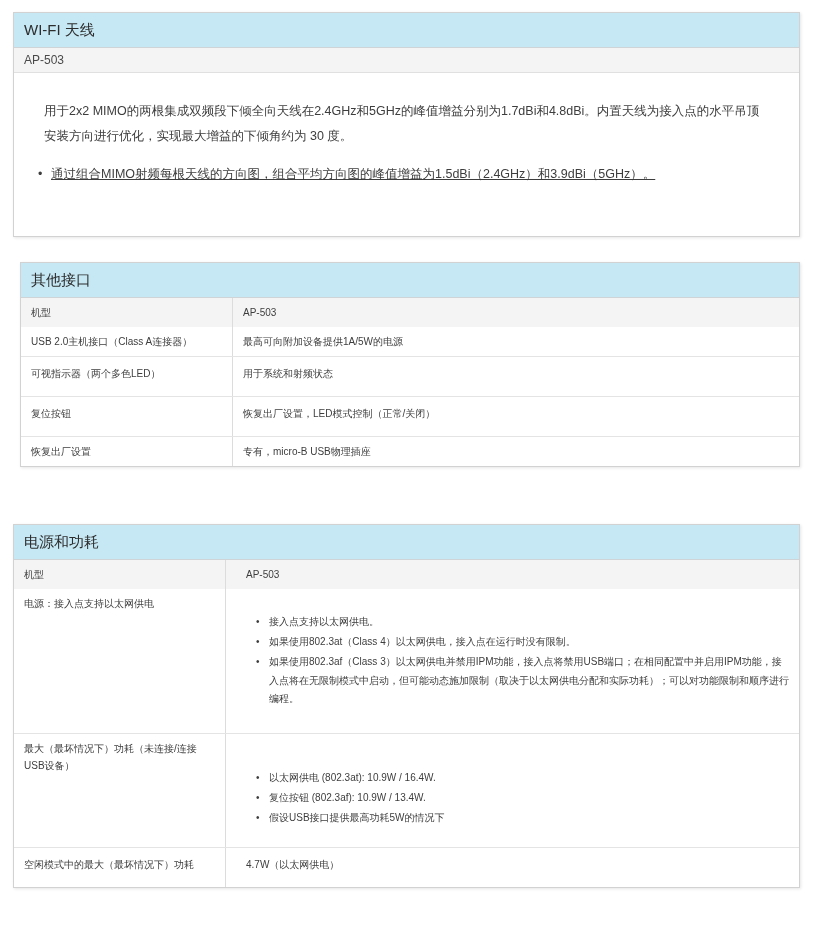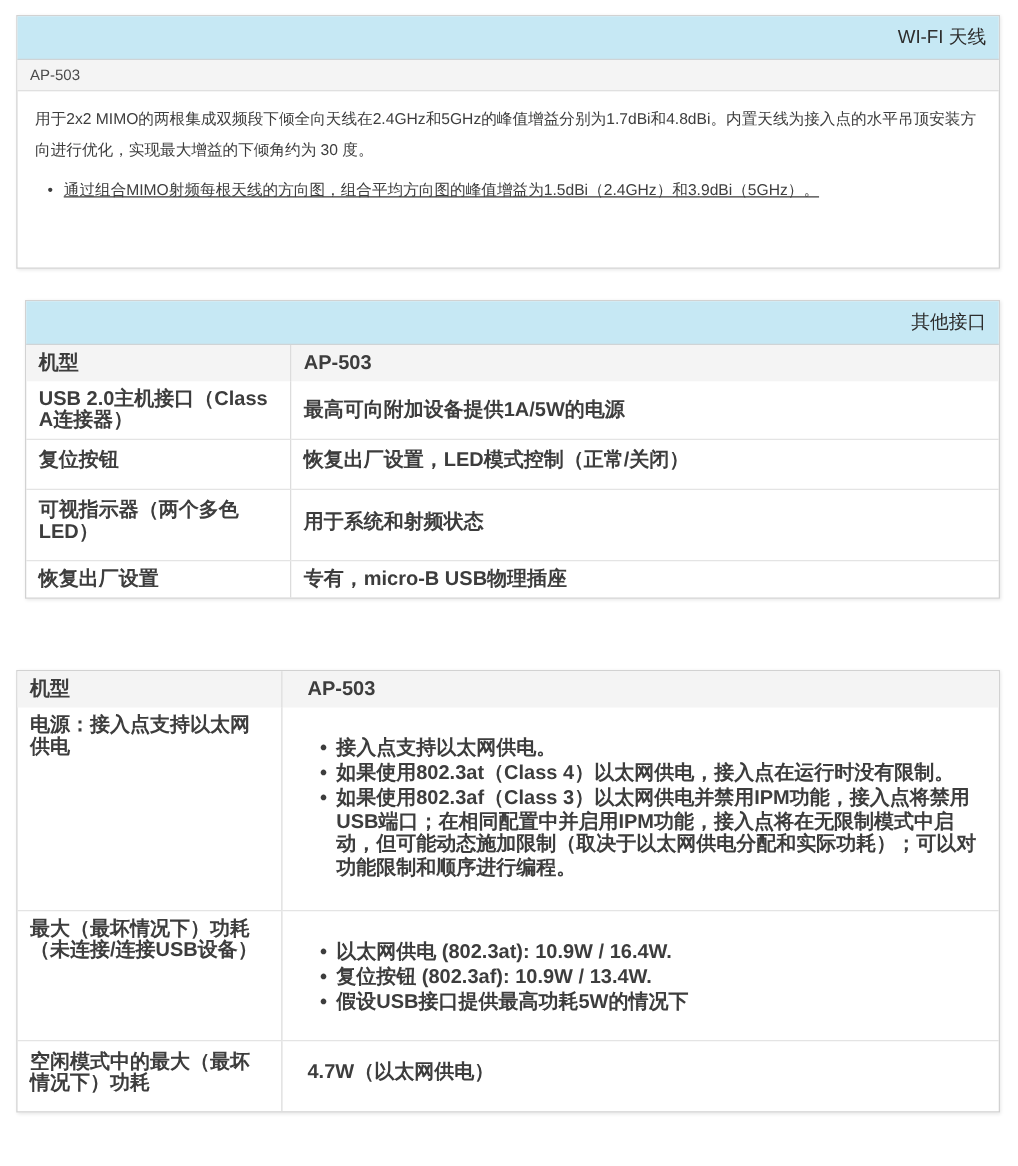--- a/index.html
+++ b/index.html
@@ -21,45 +21,43 @@
   .section-1 { margin-top: 12px; }
   .section-2 { margin-top: 25px; margin-left: 20px; }
   .section-3 { margin-top: 57px; }
   .section-header {
     background: #c6e8f4;
     border-bottom: 1px solid #cfd4d6;
     padding: 8px 10px;
     font-size: 15px;
     line-height: 18px;
     color: #2d2d2d;
-    text-align: right;
   }
   .subheader {
     background: #f4f4f4;
     border-bottom: 1px solid #e0e0e0;
     padding: 5px 10px;
     font-size: 12px;
     line-height: 14px;
     color: #4a4a4a;
   }
   .content {
     padding: 10px 14px 48px 14px;
     font-size: 12.5px;
   }
   .content .para {
-    margin: 0;
+    margin: 16px;
     line-height: 25px;
     max-width: 760px;
   }
   table.spec-table {
     border-collapse: collapse;
     width: 100%;
-    font-size: 16px;
+    font-size: 10px;
     table-layout: fixed;
-    font-weight: bold;
   }
   table.spec-table td {
     border-bottom: 1px solid #e4e4e4;
     padding: 6px 10px;
     word-wrap: break-word;
   }
   table.spec-table tr:last-child td { border-bottom: none; }
   td.label-cell {
     width: 191px;
     border-right: 1px solid #dcdcdc;
@@ -87,21 +85,21 @@
     content: "\2022";
     position: absolute;
     left: 0;
     top: 0;
   }
   .content .bullets { margin-top: 10px; padding-left: 10px; }
   .content .bullets li { line-height: 19px; text-decoration: underline; }
   
   .section-3 td.value-cell { padding-left: 20px; }
   .section-3 tbody.gen tr:nth-child(1) td.value-cell { padding-top: 20px; padding-bottom: 20px; }
-  .section-3 tbody.gen tr:nth-child(2) td.value-cell { padding-top: 20px; padding-bottom: 16px; }
+  .section-3 tbody.gen tr:nth-child(2) td.value-cell { padding-top: 31px; padding-bottom: 16px; }
   .section-3 tbody.gen tr:nth-child(3) td { padding-top: 8px; padding-bottom: 14px; }
   .section-3 tbody.gen tr:nth-child(4) td { padding-top: 8px; padding-bottom: 12px; }
   .section-2 tbody.gen tr:nth-child(2) td,
   .section-2 tbody.gen tr:nth-child(3) td { padding-top: 8px; padding-bottom: 14px; }
 </style>
 </head>
 <body>
 
 <div class="page">
 
@@ -124,36 +122,37 @@
           <td class="label-cell">机型</td>
           <td class="value-cell">AP-503</td>
         </tr>
       </tbody>
       <tbody class="gen">
           <tr>
             <td class="label-cell">USB 2.0主机接口（Class A连接器）</td>
             <td class="value-cell">最高可向附加设备提供1A/5W的电源</td>
           </tr>
           <tr>
+            <td class="label-cell">可视指示器（两个多色LED）</td>
+            <td class="value-cell">用于系统和射频状态</td>
+          </tr>
+          <tr>
             <td class="label-cell">复位按钮</td>
             <td class="value-cell">恢复出厂设置，LED模式控制（正常/关闭）</td>
-          </tr>
-          <tr>
-            <td class="label-cell">可视指示器（两个多色LED）</td>
-            <td class="value-cell">用于系统和射频状态</td>
           </tr>
           <tr>
             <td class="label-cell">恢复出厂设置</td>
             <td class="value-cell">专有，micro-B USB物理插座</td>
           </tr>
         </tbody>
     </table>
   </div>
 
   <div class="section section-3">
+    <div class="section-header">电源和功耗</div>
     <table class="spec-table">
       <tbody>
         <tr class="model-row">
           <td class="label-cell">机型</td>
           <td class="value-cell">AP-503</td>
         </tr>
       </tbody>
       <tbody class="gen">
           <tr>
             <td class="label-cell">电源：接入点支持以太网供电</td>

